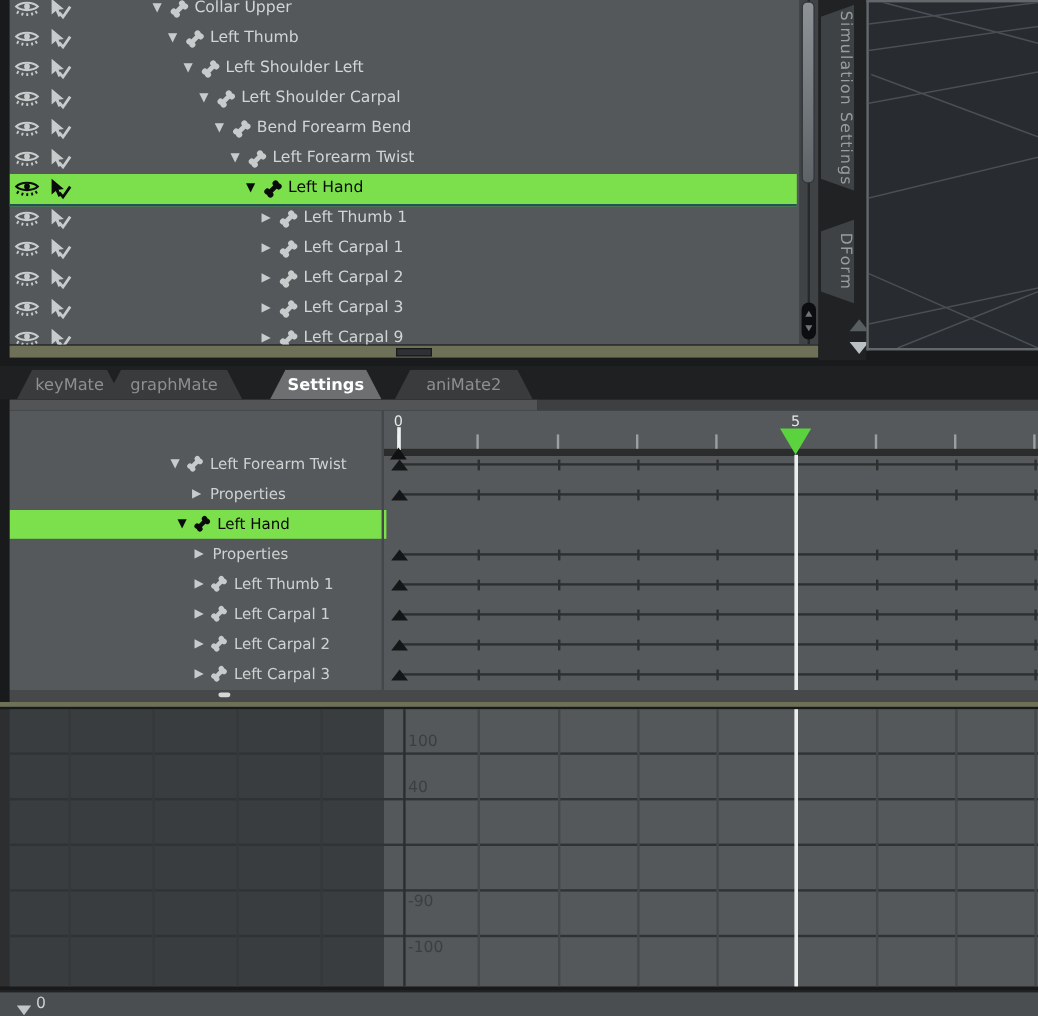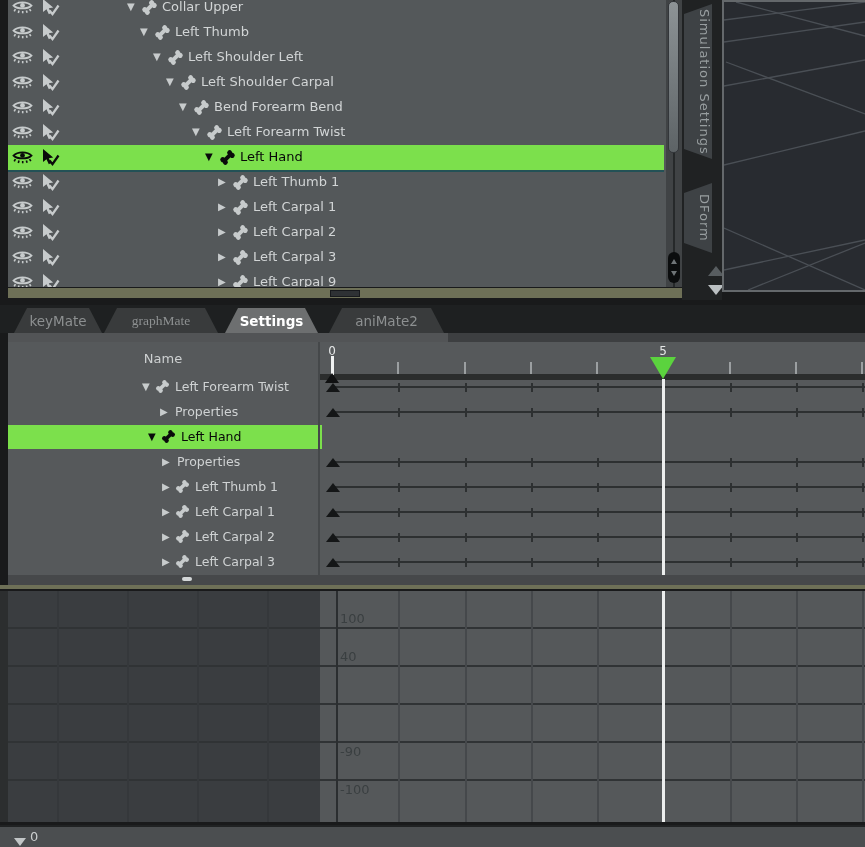--- a/index.html
+++ b/index.html
@@ -465,30 +465,29 @@
         <line x1="0" y1="226" x2="141" y2="288"></line>
         <line x1="0" y1="268" x2="141" y2="238"></line>
         <line x1="24" y1="288" x2="141" y2="241"></line>
       </g>
     </svg>
   </div>
 
   <div class="tl-tabbar">
     <div id="tl-tabs">
         <div class="tl-tab" style="left: 14px; width: 88px;">keyMate</div>
-        <div class="tl-tab" style="left: 104px; width: 114px; font-family: Liberation Serif, serif;">graphMate</div>
+        <div class="tl-tab" style="left: 88px; width: 114px;">graphMate</div>
         <div class="tl-tab active" style="left: 225px; width: 93px;">Settings</div>
         <div class="tl-tab" style="left: 329px; width: 115px;">aniMate2</div>
       </div>
   </div>
   <div class="tl-band-l"></div>
   <div class="tl-band-r"></div>
 
   <div class="tl-panel">
-    <div class="tl-header">Name</div>
     <div id="tl-rows">
         <div class="trow" style="top: 33px;">
           <span class="caret" style="left:134px">▼</span>
           <span class="boneic" style="left:146px"><span class="icn"><svg width="17" height="17" viewBox="0 0 18 18">
                 <g transform="rotate(-45 9 9)" fill="currentColor">
                   <circle cx="4.4" cy="7.3" r="2.4"></circle>
                   <circle cx="4.4" cy="10.7" r="2.4"></circle>
                   <circle cx="13.6" cy="7.3" r="2.4"></circle>
                   <circle cx="13.6" cy="10.7" r="2.4"></circle>
                   <rect x="4.4" y="7.1" width="9.2" height="3.8"></rect>

